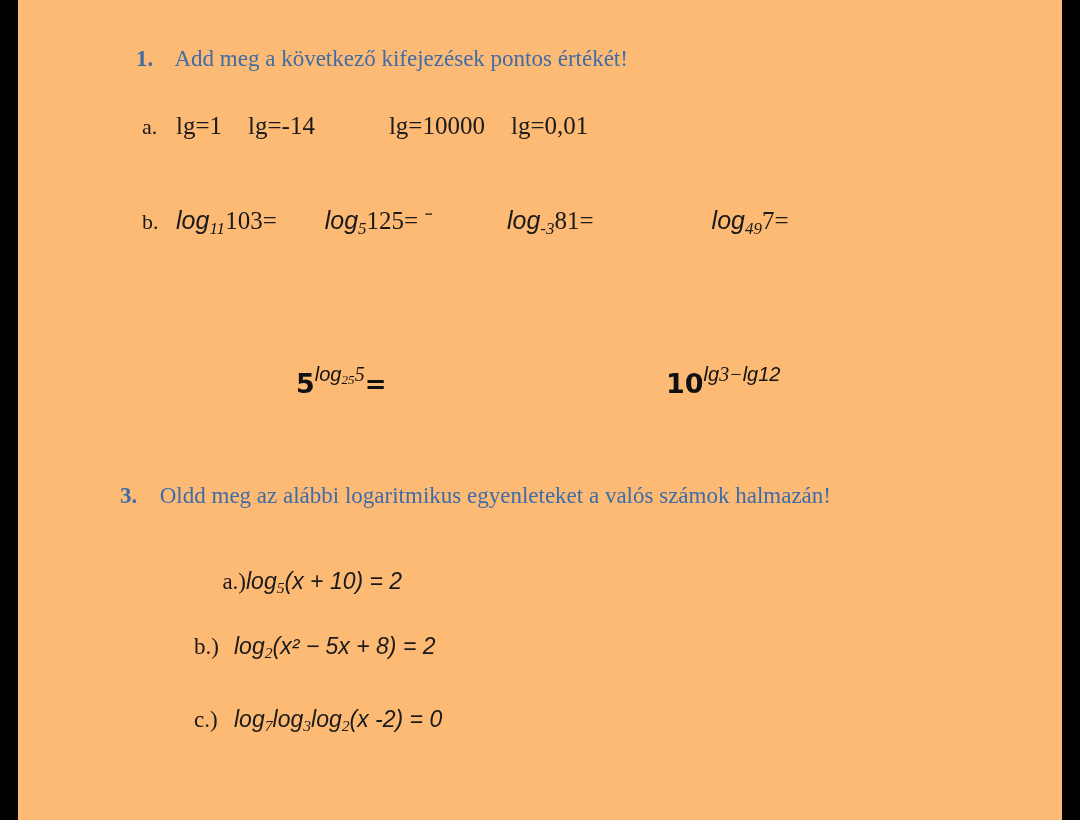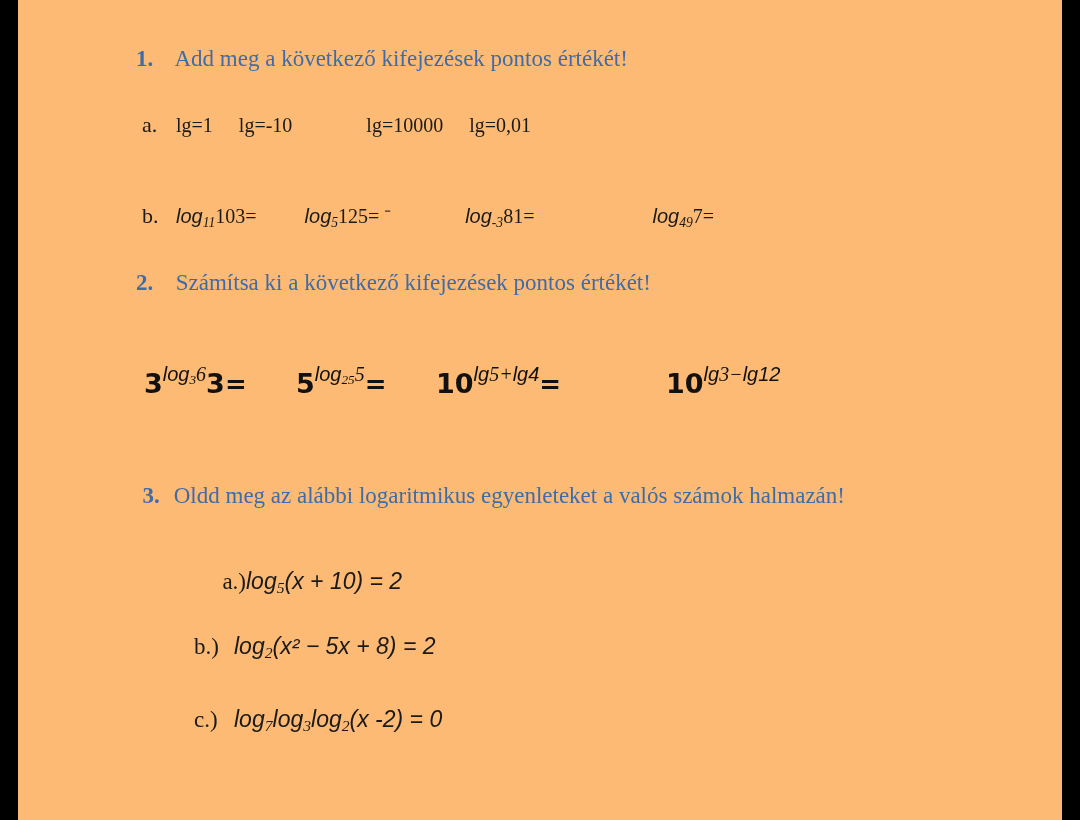--- a/index.html
+++ b/index.html
@@ -51,21 +51,21 @@
   }
 
   .item-label {
     font-size: 22px;
     color: #1a1a1a;
     display: inline-block;
     width: 30px;
   }
 
   .mathline {
-    font-size: 20px;
+    font-size: 25px;
     color: #1a1a1a;
   }
   .mi {
     font-style: italic;
     font-family: Liberation Sans, sans-serif;
   }
   sub {
     font-size: 0.68em;
     vertical-align: -0.28em;
     font-style: italic;
@@ -119,21 +119,21 @@
 
     <div class="row q-title" style="left:118px; top:46px;">
       <span class="num">1.</span>
       <span class="blue">Add meg a következő kifejezések pontos értékét!</span>
     </div>
 
     <div class="row" style="left:124px; top:112px;">
       <span class="item-label">a.</span>
       <span class="mathline">lg=1</span>
       <span class="gap-sm"></span>
-      <span class="mathline">lg=-10</span>
+      <span class="mathline">lg=-14</span>
       <span class="gap-lg"></span>
       <span class="mathline">lg=10000</span>
       <span class="gap-sm"></span>
       <span class="mathline">lg=0,01</span>
     </div>
 
     <div class="row" style="left:124px; top:202px;">
       <span class="item-label">b.</span>
 
       <span class="mathline"><span class="mi">log</span><sub>11</sub><span>103=</span></span>
@@ -142,42 +142,32 @@
       <span class="mathline"><span class="mi">log</span><sub>5</sub><span>125= ⁻</span></span>
       <span class="gap-lg"></span>
 
       <span class="mathline"><span class="mi">log</span><sub>-3</sub><span>81=</span></span>
       <span class="gap-lg"></span>
       <span class="gap-md"></span>
 
       <span class="mathline"><span class="mi">log</span><sub>49</sub><span>7=</span></span>
     </div>
 
-    <div class="row q-title" style="left:118px; top:270px;">
-      <span class="num">2.</span>
-      <span class="blue">Számítsa ki a következő kifejezések pontos értékét!</span>
-    </div>
 
-    <div class="powline" style="left:126px; top:363px;">
-      <span class="base">3</span><span class="exp"><span class="mi">log</span><sub>3</sub><span>6</span></span><span class="base">3</span><span class="eq">=</span>
-    </div>
 
     <div class="powline" style="left:278px; top:363px;">
       <span class="base">5</span><span class="exp"><span class="mi">log</span><sub>25</sub><span>5</span></span><span class="eq">=</span>
     </div>
 
-    <div class="powline" style="left:418px; top:363px;">
-      <span class="base">10</span><span class="exp"><span class="mi">lg</span><span>5+</span><span class="mi">lg4</span></span><span class="eq">=</span>
-    </div>
 
     <div class="powline" style="left:648px; top:363px;">
       <span class="base">10</span><span class="exp"><span class="mi">lg</span><span>3−</span><span class="mi">lg12</span></span>
     </div>
 
-    <div class="row q-title" style="left:116px; top:483px;text-align:center;">
+    <div class="row q-title" style="left:102px; top:483px;">
       <span class="num">3.</span>
       <span class="blue">Oldd meg az alábbi logaritmikus egyenleteket a valós számok halmazán!</span>
     </div>
 
     <div class="eqline" style="left:188px; top:568px;text-align:right;">
       <span class="tag">a.)</span><span class="mi">log</span><sub>5</sub><span class="mi">(x + 10) = 2</span>
     </div>
 
     <div class="eqline" style="left:176px; top:633px;">
       <span class="tag">b.)</span><span class="mi">log</span><sub>2</sub><span class="mi">(x² − 5x + 8) =  2</span>

